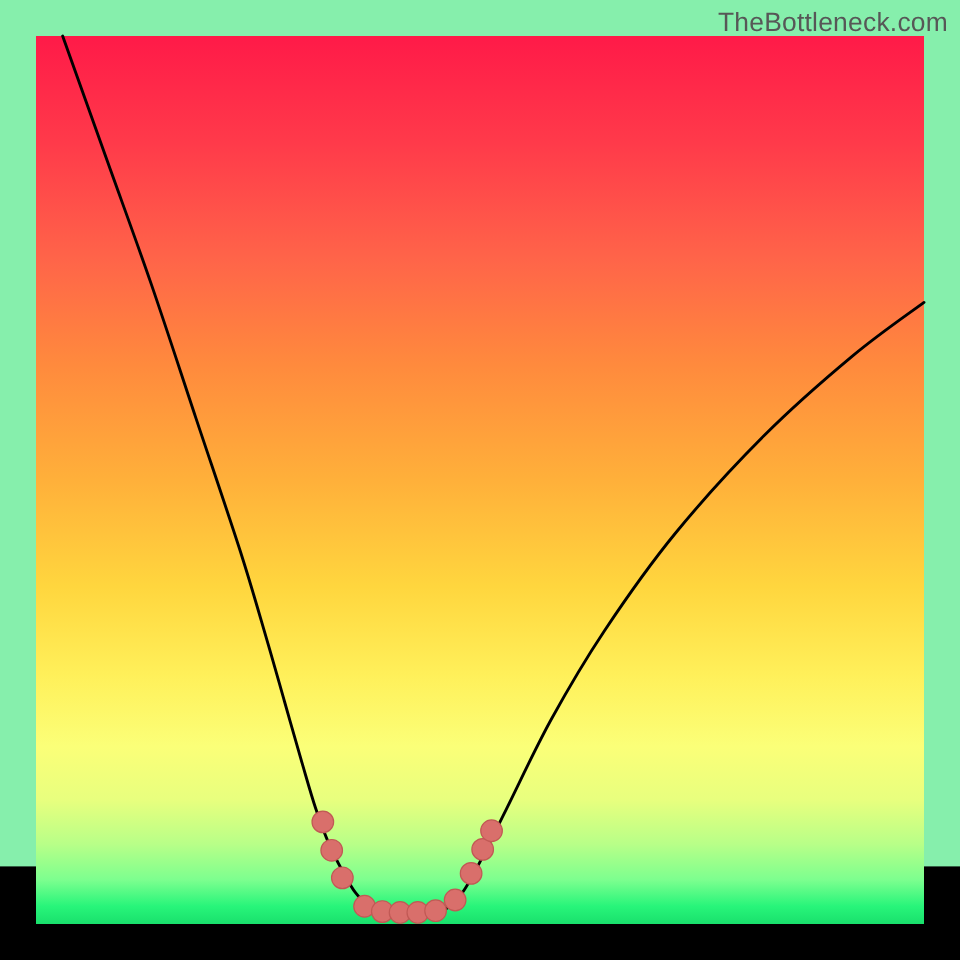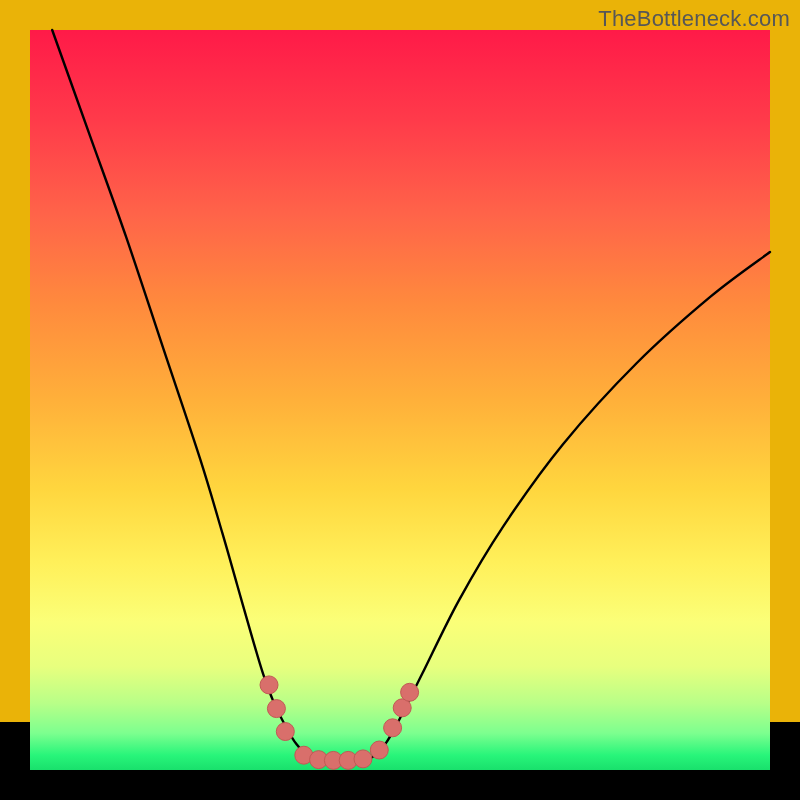--- a/index.html
+++ b/index.html
@@ -10,21 +10,21 @@
     background: #000000;
     overflow: hidden;
     font-family: Arial, Helvetica, sans-serif;
   }
   .frame {
     position: absolute;
     left: 0;
     top: 0;
     width: 800px;
     height: 722px;
-    background: #eab308;
+    background: #86efac;
   }
   .plot {
     position: absolute;
     left: 30px;
     top: 30px;
     width: 740px;
     height: 740px;
     background: linear-gradient(
       to bottom,
       #ff1a48 0%,

